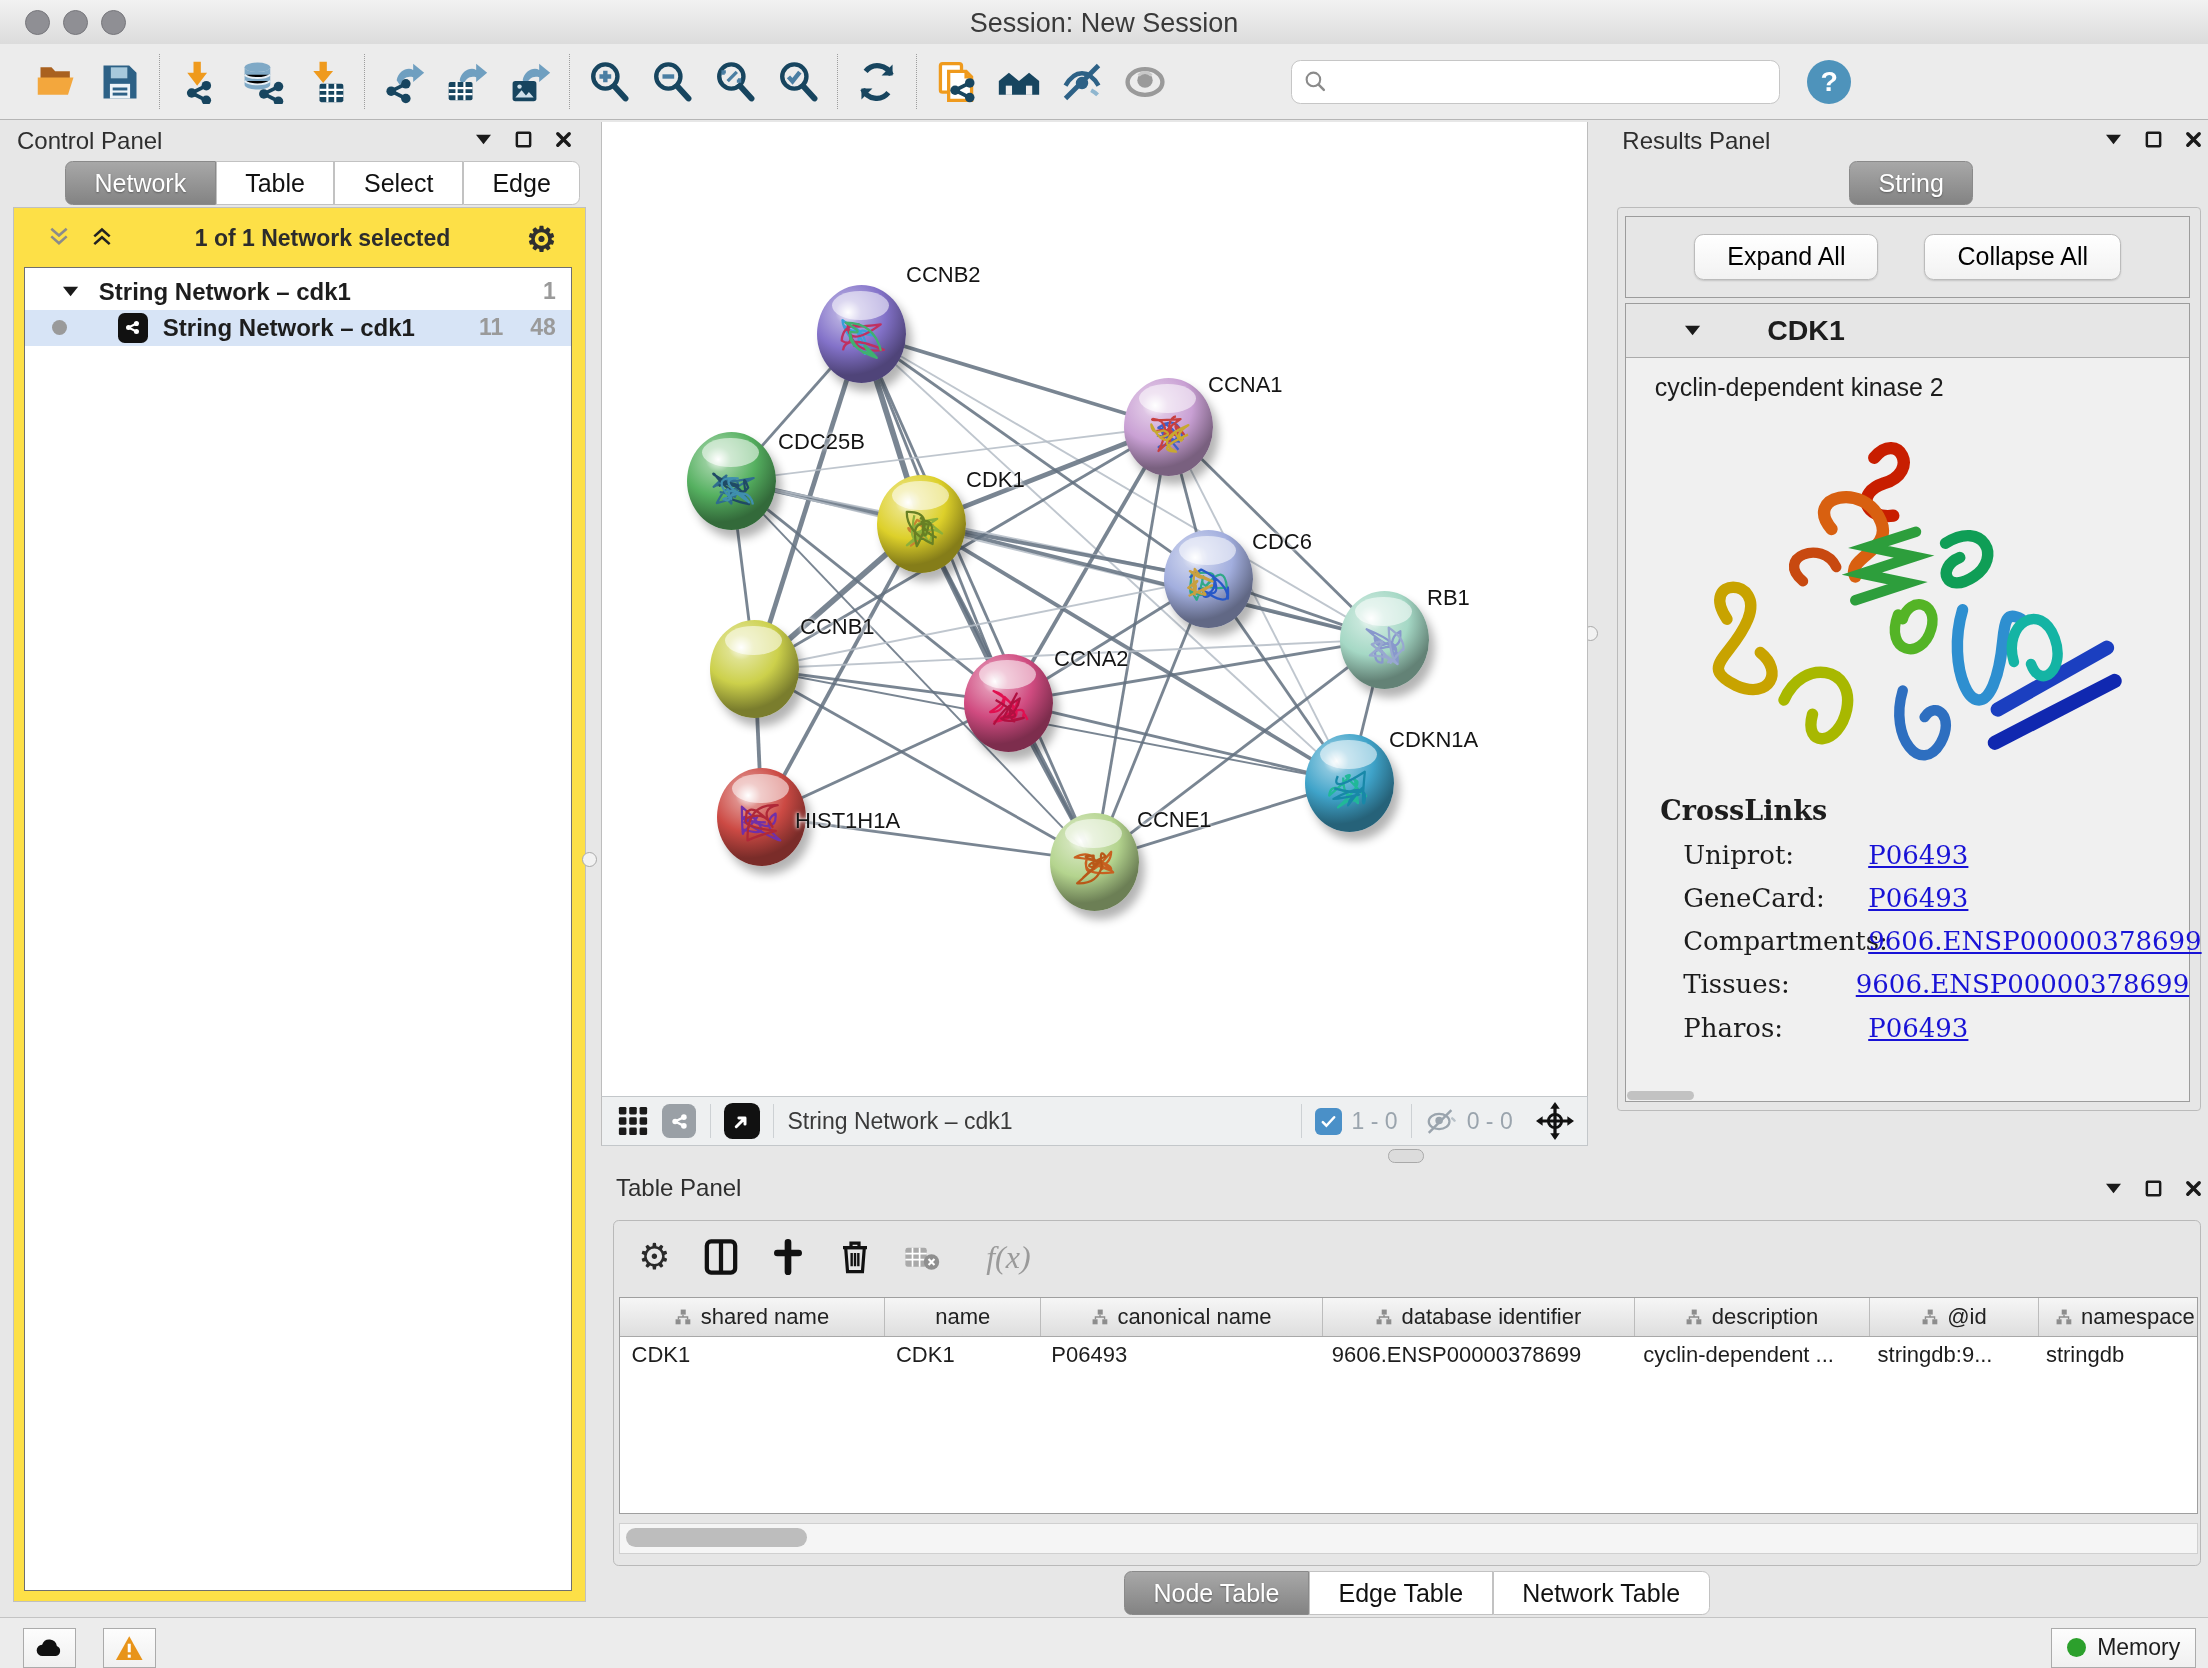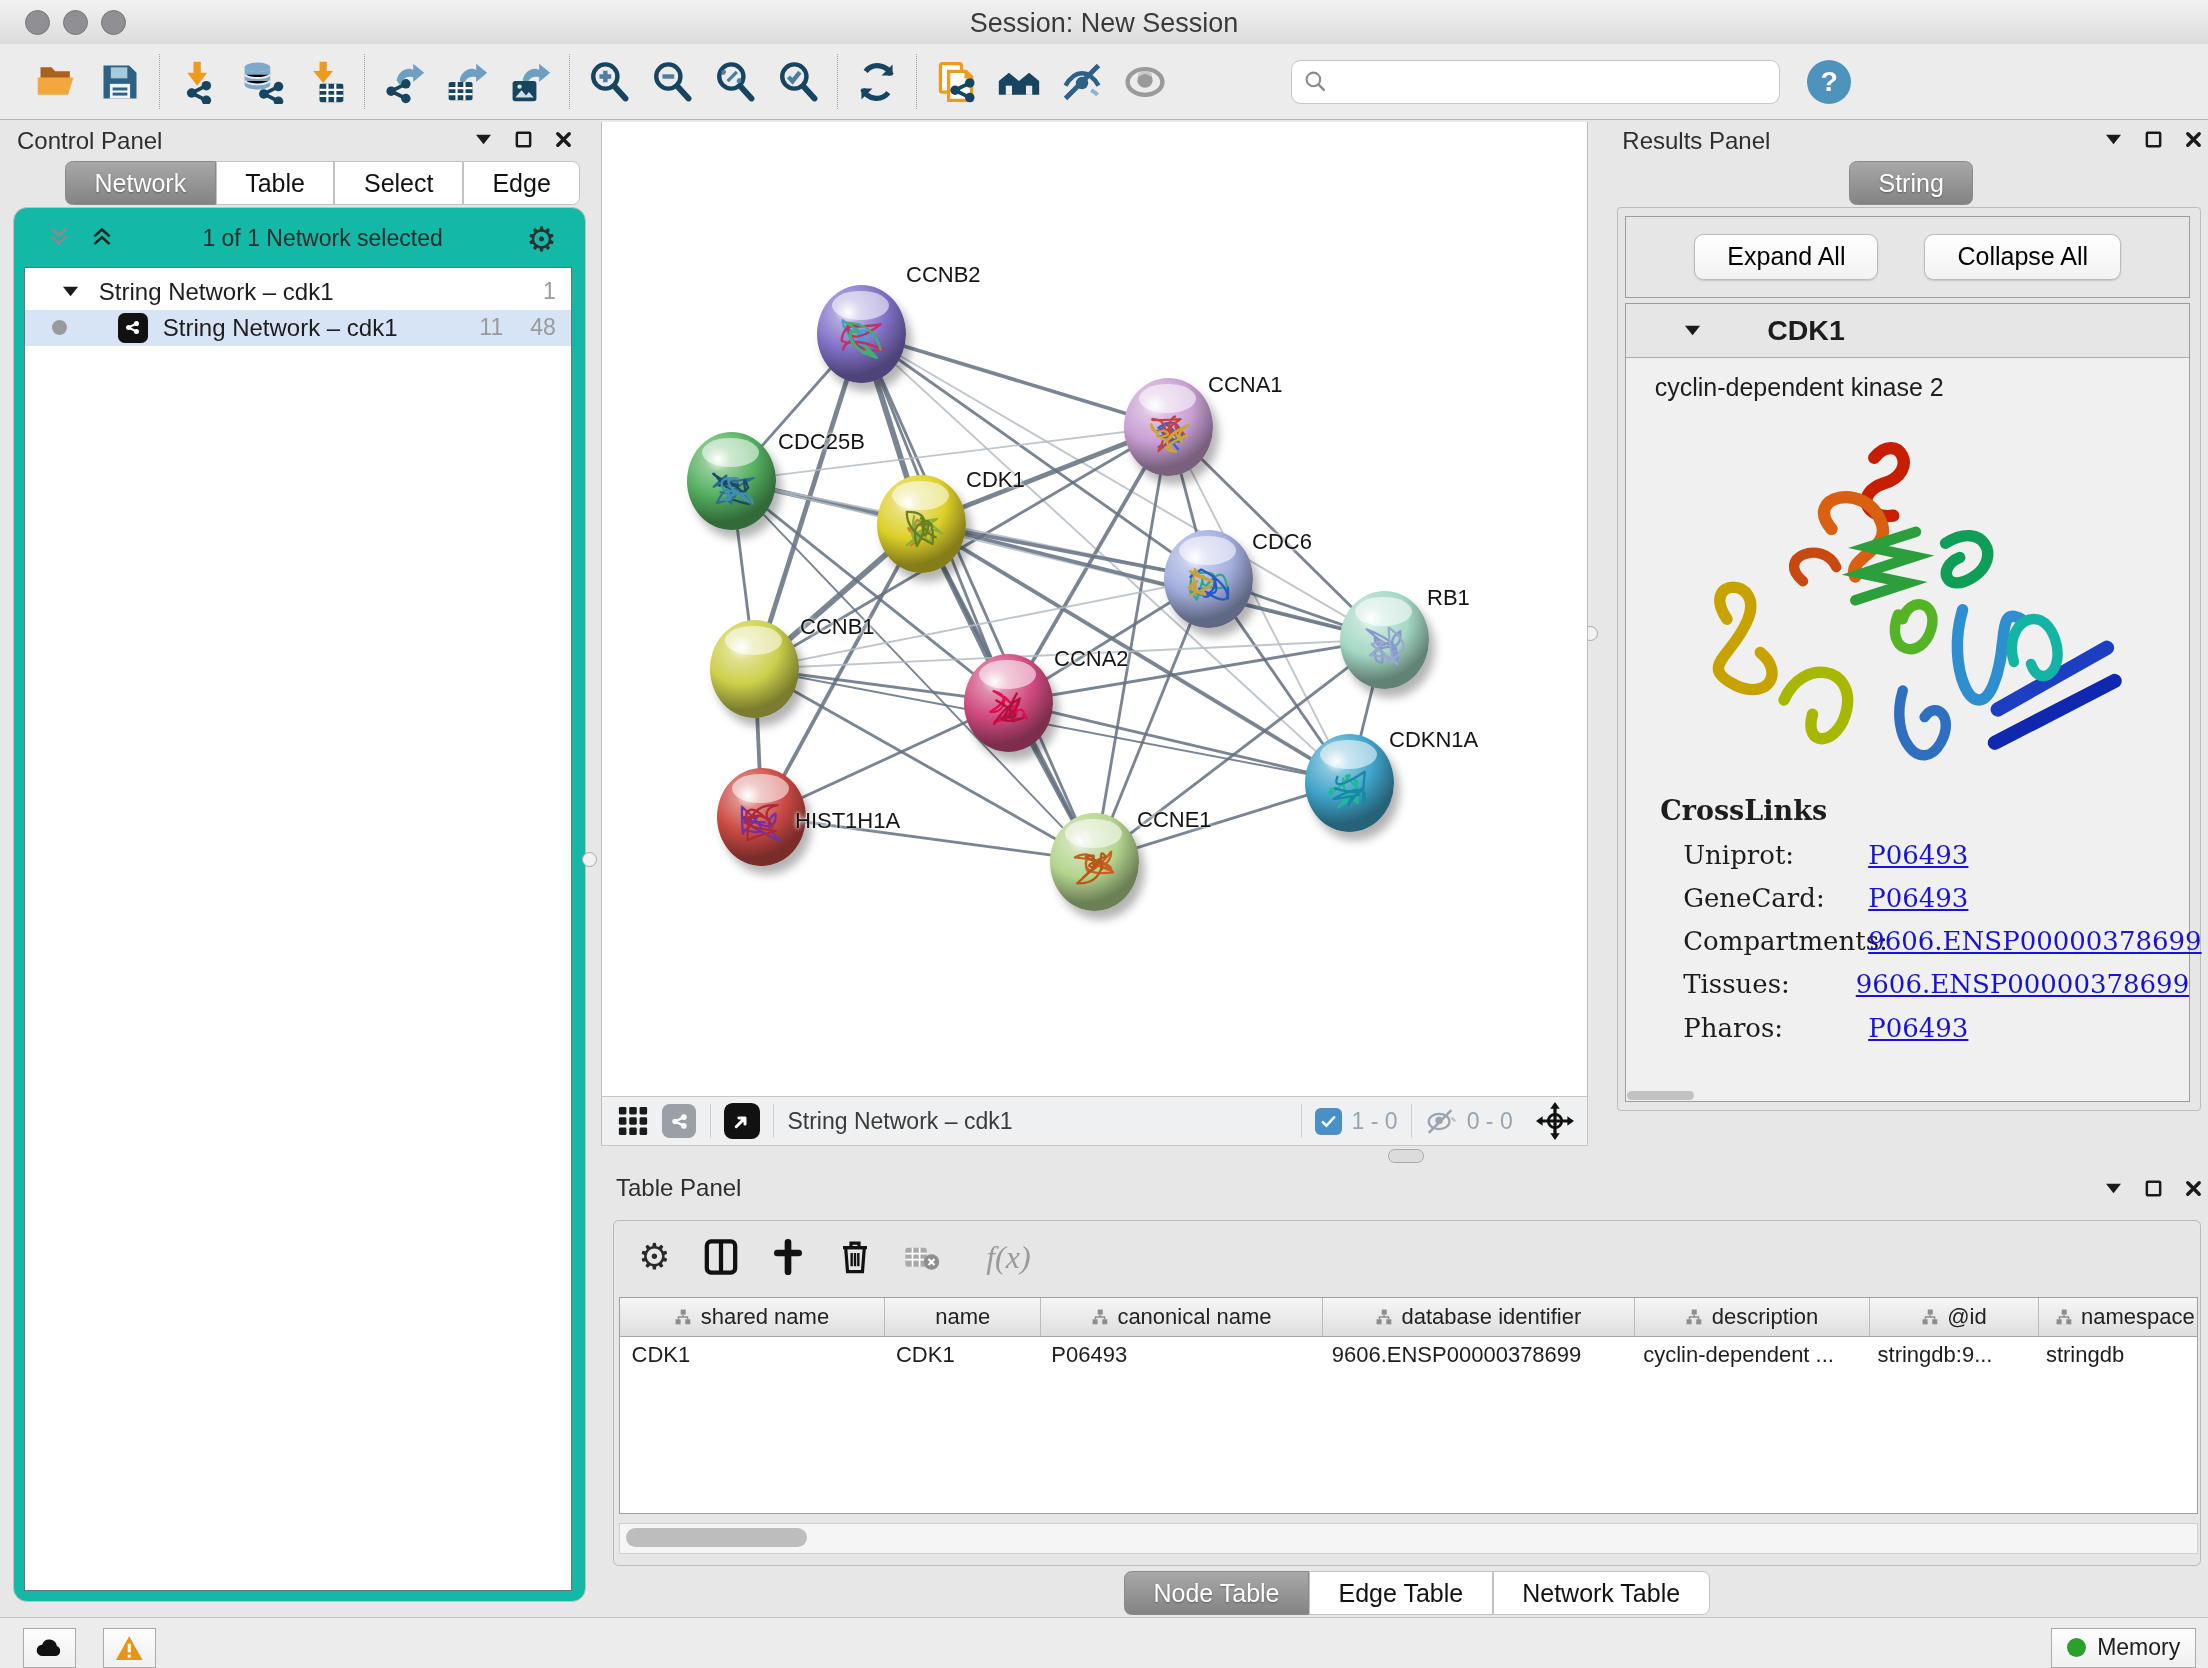--- a/index.html
+++ b/index.html
@@ -27,22 +27,22 @@
   .win-btns{display:flex;align-items:center;gap:21px;}
   .seg-tabs{display:flex;}
   .seg-tab{height:42px;padding:0 28.5px;display:flex;align-items:center;justify-content:center;
     font-size:25px;background:#fff;border:1px solid #c2c2c2;color:#111;cursor:pointer;}
   .seg-tab:first-child{border-radius:7.6px 0 0 7.6px;}
   .seg-tab:last-child{border-radius:0 7.6px 7.6px 0;}
   .seg-tab.sel{background:linear-gradient(#a8a8a8,#838383);color:#fff;border-color:#8a8a8a;
     text-shadow:0 1px 1.9px rgba(0,0,0,.35);}
   
   .cp{left:0;top:119px;width:597px;height:1498px;}
-  .cp-inner{left:13.3px;top:88px;width:571px;height:1393px;background:#14b8a6;
-    border:1px solid #c0c0c0;border-radius:14px;}
+  .cp-inner{left:13.3px;top:88px;width:571px;height:1393px;background:#fde047;
+    border:1px solid #c0c0c0;border-radius:0;font-weight:bold;}
   .ctl-row{left:9.5px;top:9.5px;width:550px;height:42px;display:flex;align-items:center;}
   .tree{left:9.5px;top:59px;width:546px;height:1322px;background:#fff;border:1.9px solid #6f6f6f;}
   .tree-row{display:flex;align-items:center;height:36px;font-size:24px;}
   .tree-row.sel{background:#d7e4f6;}
   .tree-num{color:#9a9a9a;font-size:23px;}
   .share-badge{width:30px;height:30px;border-radius:6.7px;background:#111;display:flex;
     align-items:center;justify-content:center;}
   
   .canvas{left:601px;top:122px;width:985px;height:974px;background:#fff;
     border-left:1px solid #bdbdbd;border-right:1px solid #bdbdbd;}

